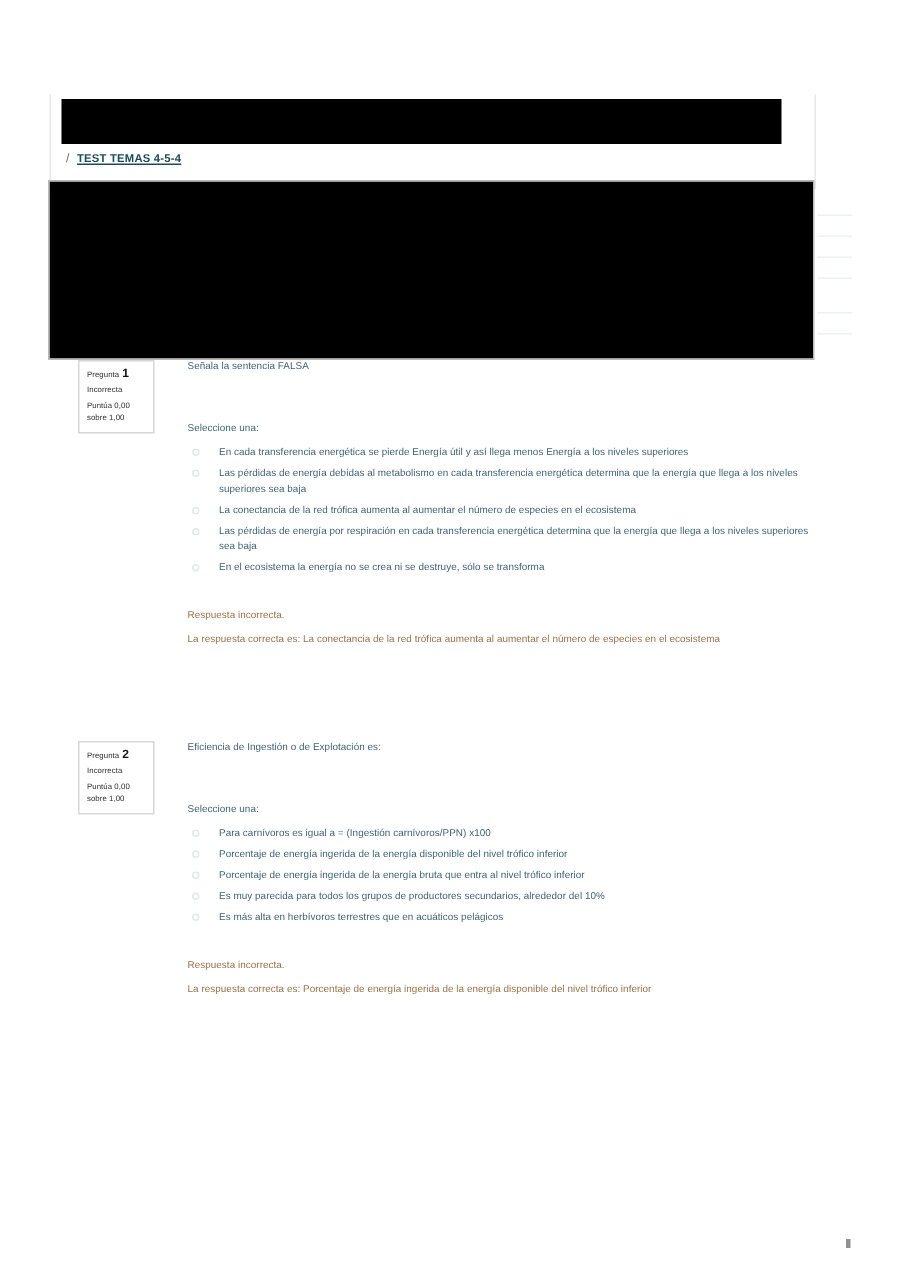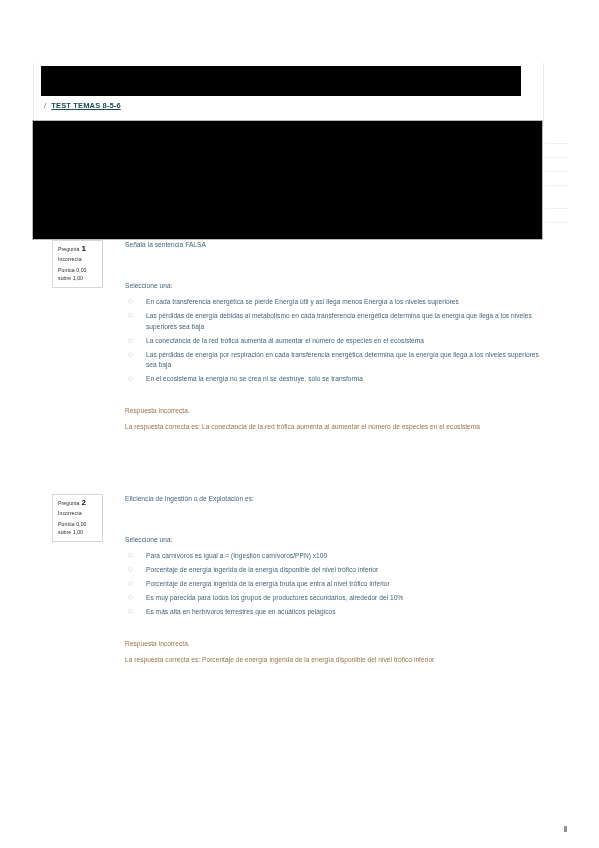--- a/index.html
+++ b/index.html
@@ -216,21 +216,21 @@
 <body>
 
 <div class="page">
 
   <div id="header-card"></div>
 
   <div class="redaction" id="redaction-header"></div>
 
   <div id="breadcrumb">
     <span class="sep">/</span>
-    <span class="crumb-link">TEST TEMAS 8-5-6</span>
+    <span class="crumb-link">TEST TEMAS 4-5-4</span>
   </div>
 
   <div class="redaction framed" id="redaction-body"></div>
 
   <div class="side-rule" style="top:143px;"></div>
   <div class="side-rule" style="top:157px;"></div>
   <div class="side-rule" style="top:171px;"></div>
   <div class="side-rule" style="top:185px;"></div>
   <div class="side-rule" style="top:208px;"></div>
   <div class="side-rule" style="top:222px;"></div>

